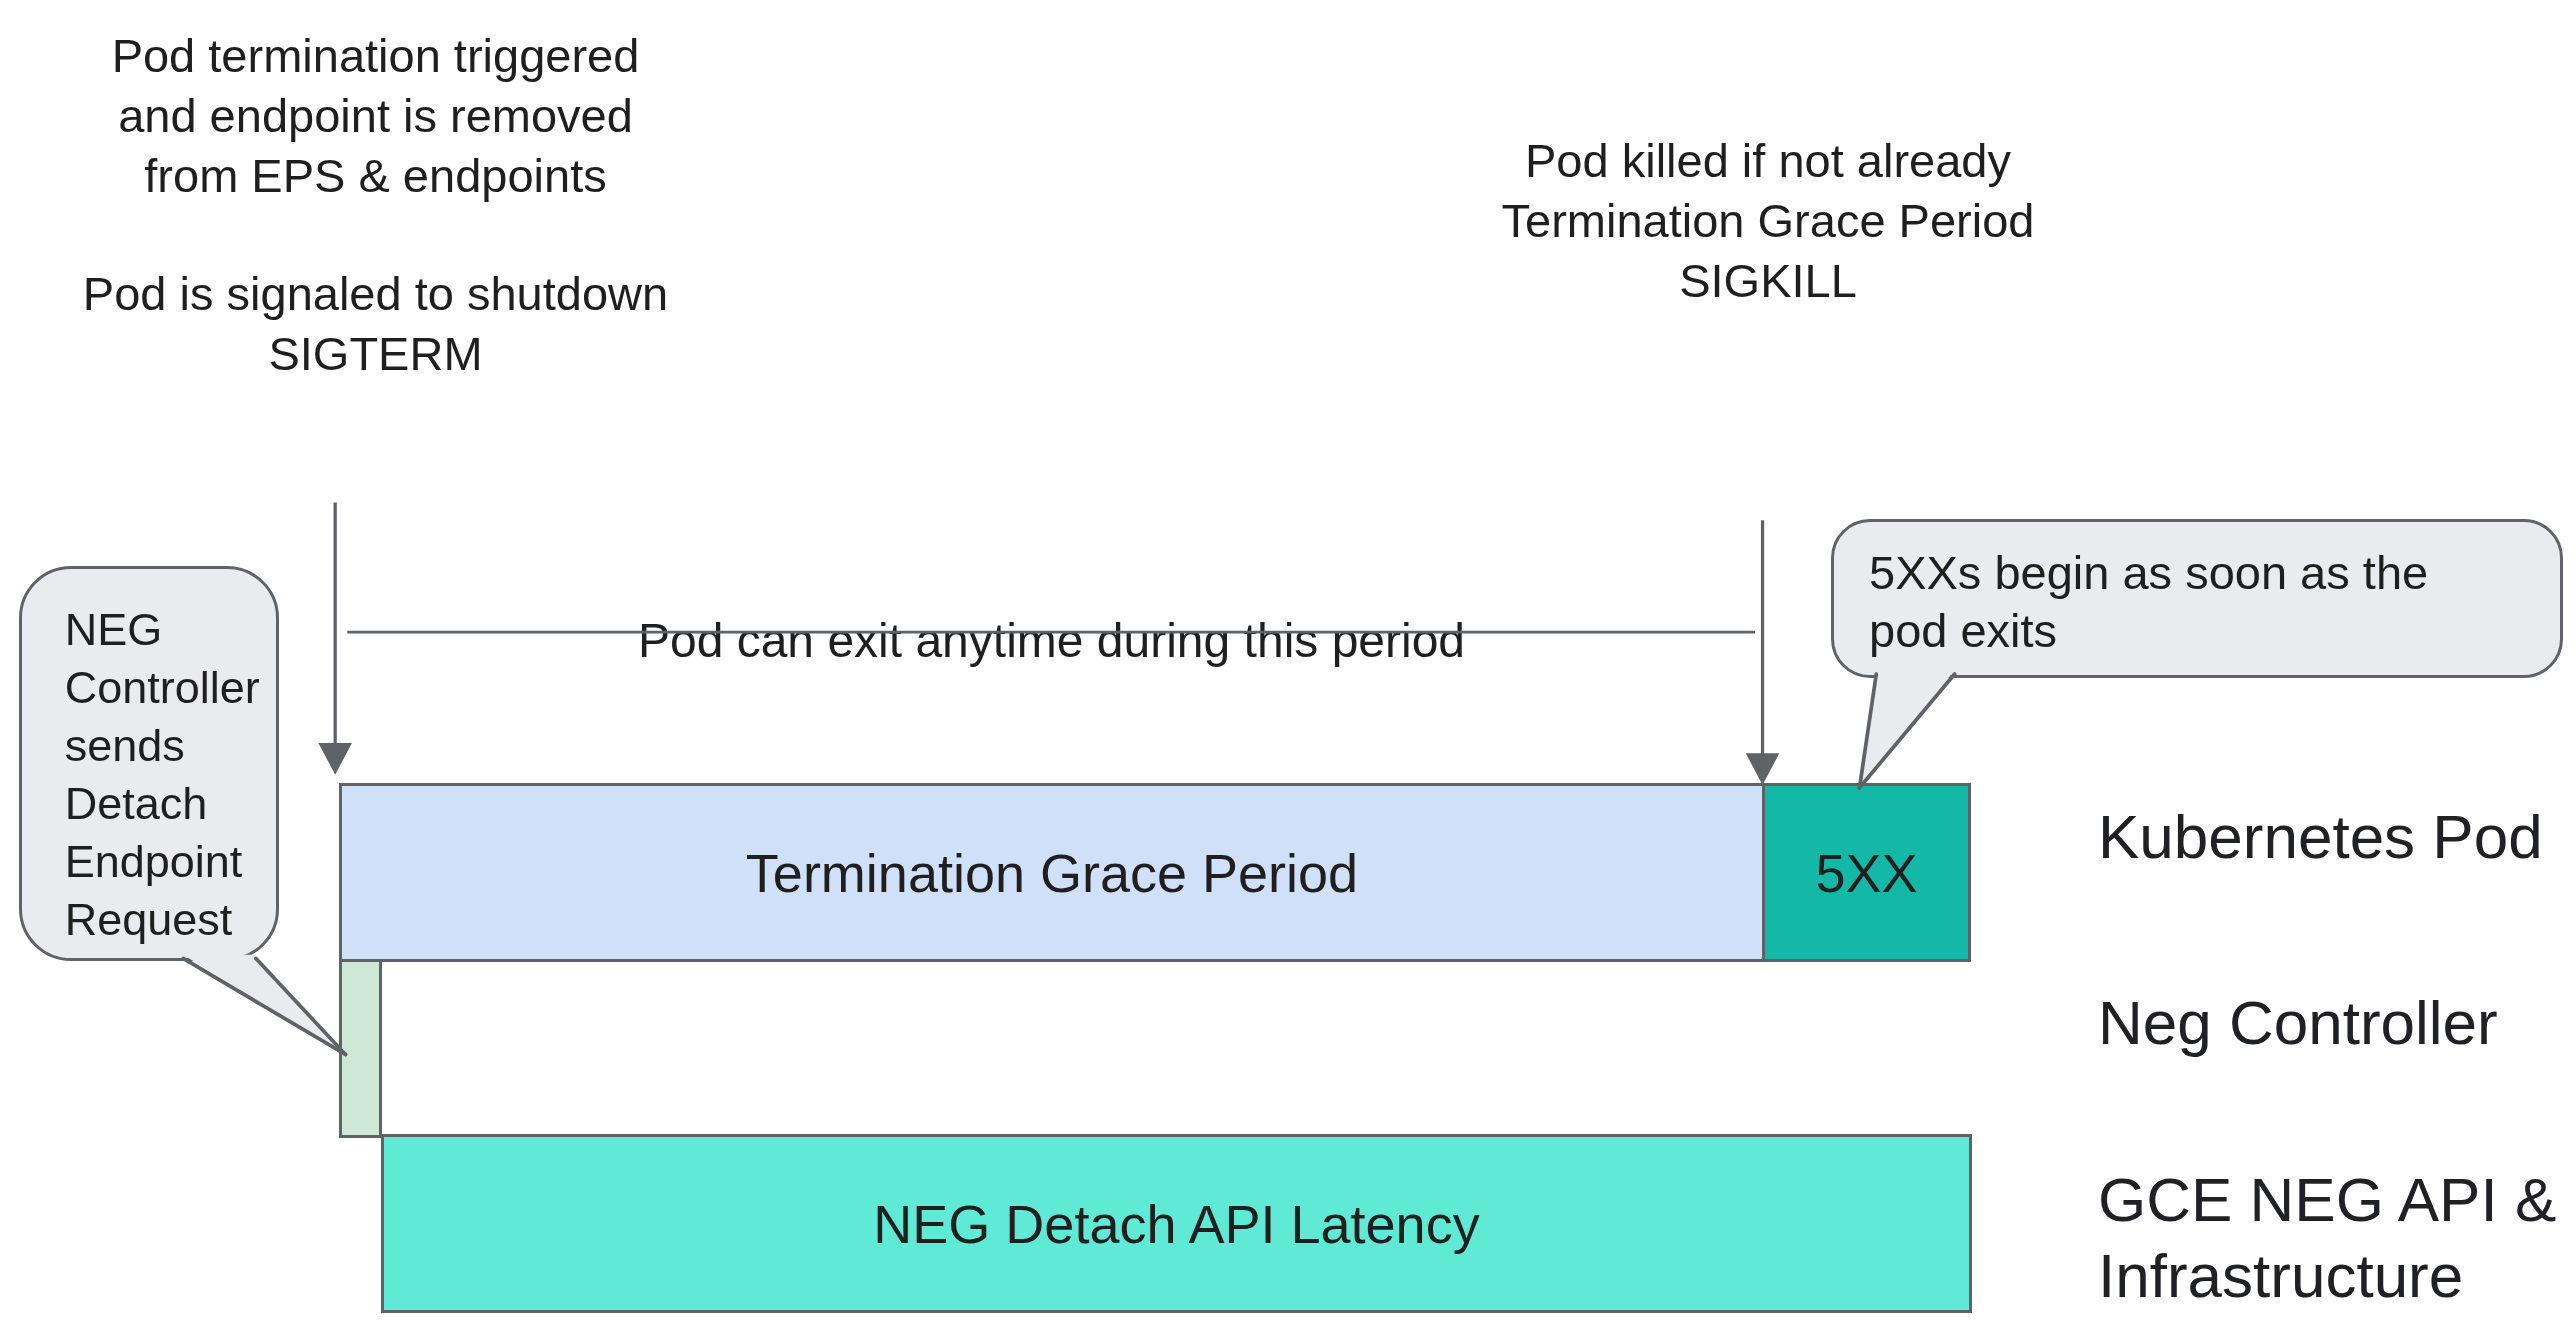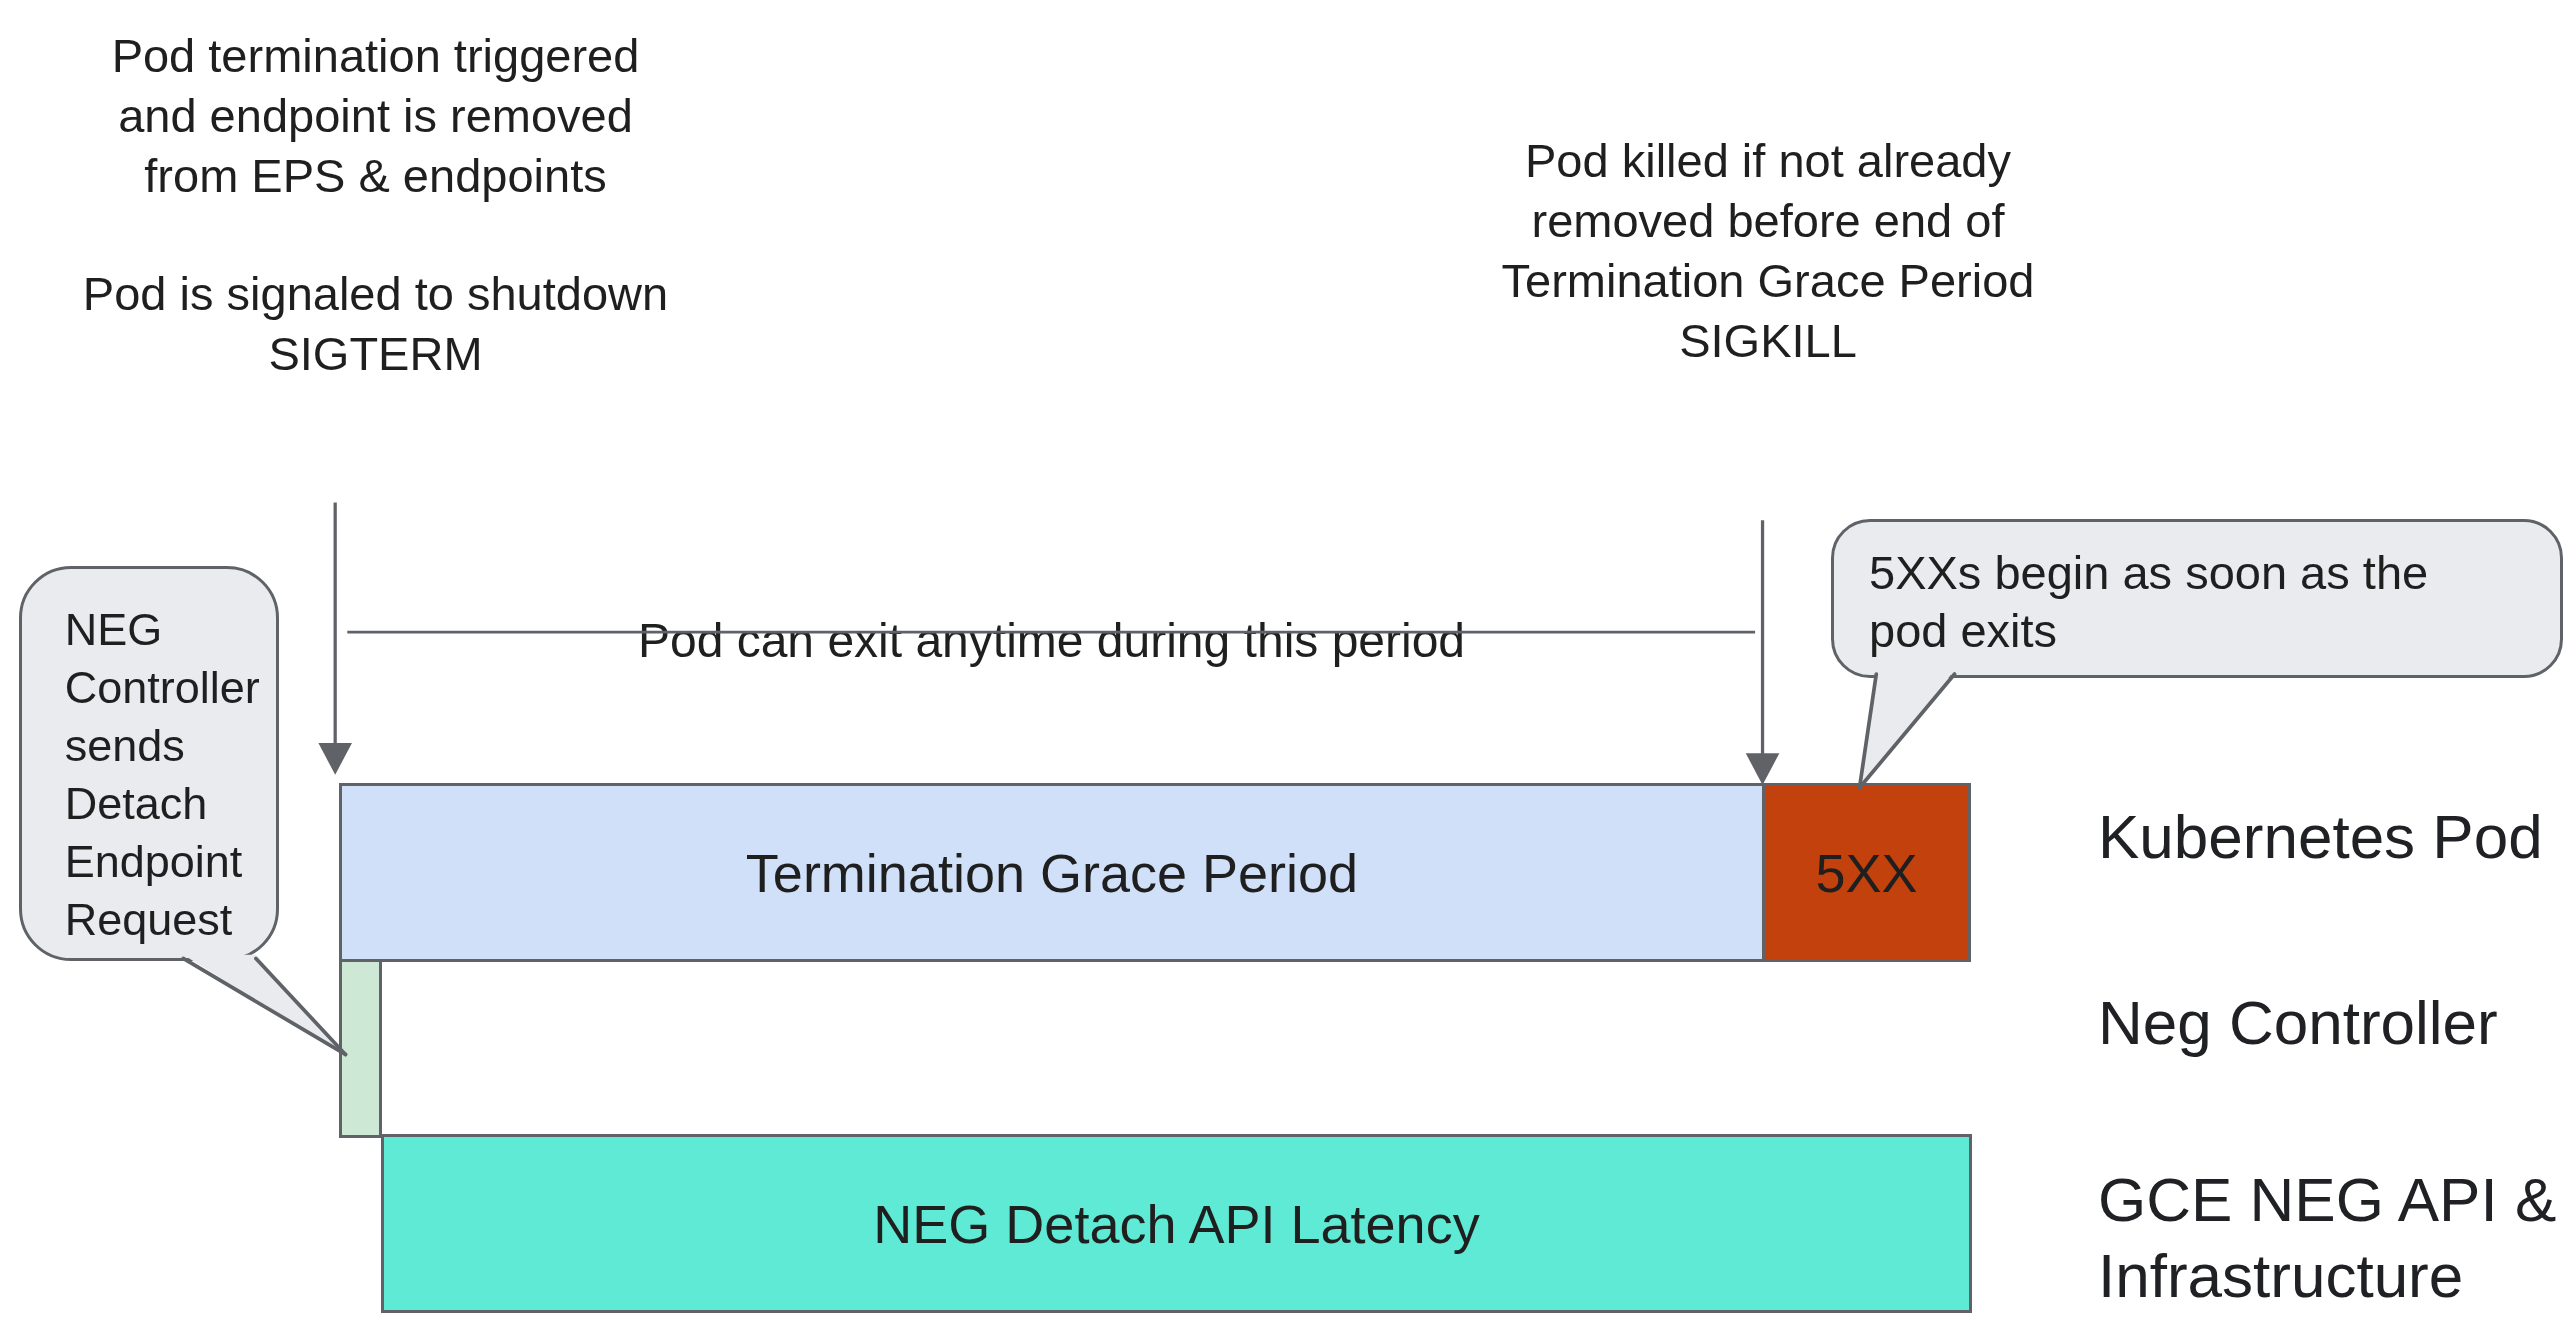--- a/index.html
+++ b/index.html
@@ -14,21 +14,21 @@
   .note-termination{left:49px;top:26px;width:653px;}
   .note-sigkill{left:1460px;top:131px;width:616px;}
   .period-label{position:absolute;left:632px;top:567px;width:839px;text-align:center;
     font-size:48px;line-height:52px;color:#1f1f1f;margin-top:48px;}
   
   .bar{position:absolute;border:3.7px solid #5f6368;display:flex;align-items:center;justify-content:center;}
   .bar-text{font-size:54px;color:#1f1f1f;white-space:nowrap;}
   .row-pod{left:339px;top:783px;width:1632px;height:179px;background:#d0e0f8;}
   .row-pod .grace-zone{position:absolute;left:0;top:0;bottom:0;right:206px;
     display:flex;align-items:center;justify-content:center;}
-  .fivexx-zone{position:absolute;right:0;top:0;bottom:0;width:206px;background:#c2410c;
+  .fivexx-zone{position:absolute;right:0;top:0;bottom:0;width:206px;background:#14b8a6;
     border-left:3.7px solid #5f6368;display:flex;align-items:center;justify-content:center;}
   .row-neg{left:339px;top:959px;width:43px;height:179px;background:#cde8d4;}
   .row-api{left:381px;top:1134px;width:1591px;height:179px;background:#5eead4;}
   
   .row-label{position:absolute;left:2098px;font-size:62px;line-height:76px;color:#202124;white-space:nowrap;}
   .label-pod{top:799px;}
   .label-neg{top:985px;}
   .label-api{top:1162px;}
   
   .bubble{position:absolute;background:#e9ebef;border:3.7px solid #5f6368;z-index:2;}
@@ -47,21 +47,20 @@
     <div>Pod termination triggered</div>
     <div>and endpoint is removed</div>
     <div>from EPS &amp; endpoints</div>
     <div class="gap"></div>
     <div>Pod is signaled to shutdown</div>
     <div>SIGTERM</div>
   </div>
 
   <div class="note note-sigkill">
     <div>Pod killed if not already</div>
-    <div>removed before end of</div>
     <div>Termination Grace Period</div>
     <div>SIGKILL</div>
   </div>
 
   <div class="period-label">Pod can exit anytime during this period</div>
 
   <div class="bubble bubble-left">
     <div>NEG</div>
     <div>Controller</div>
     <div>sends</div>

